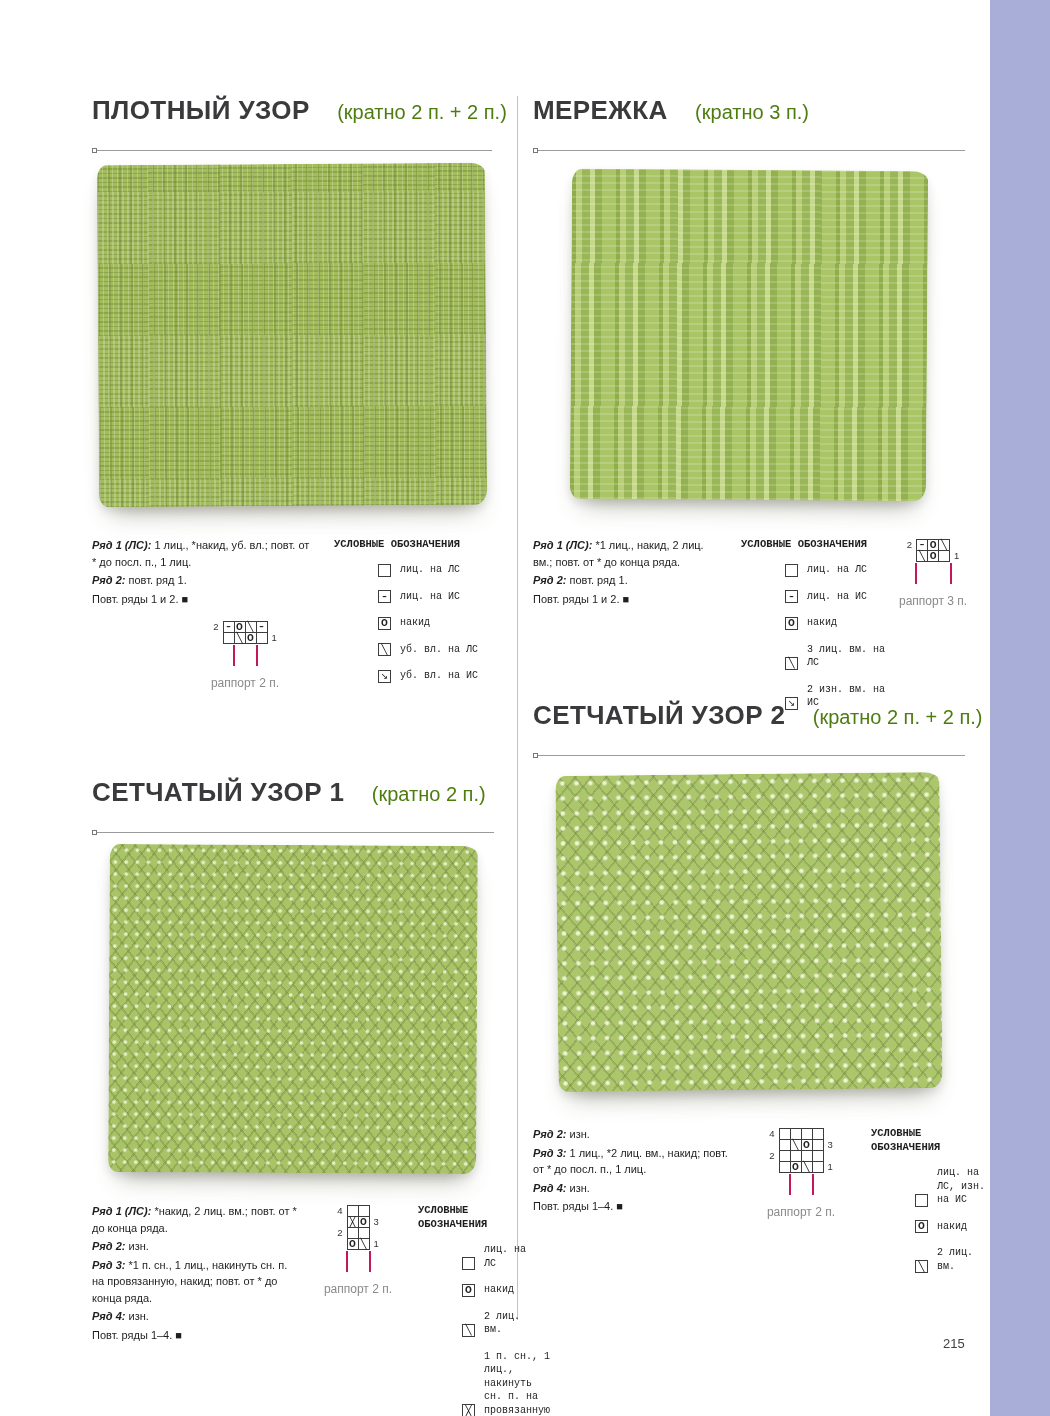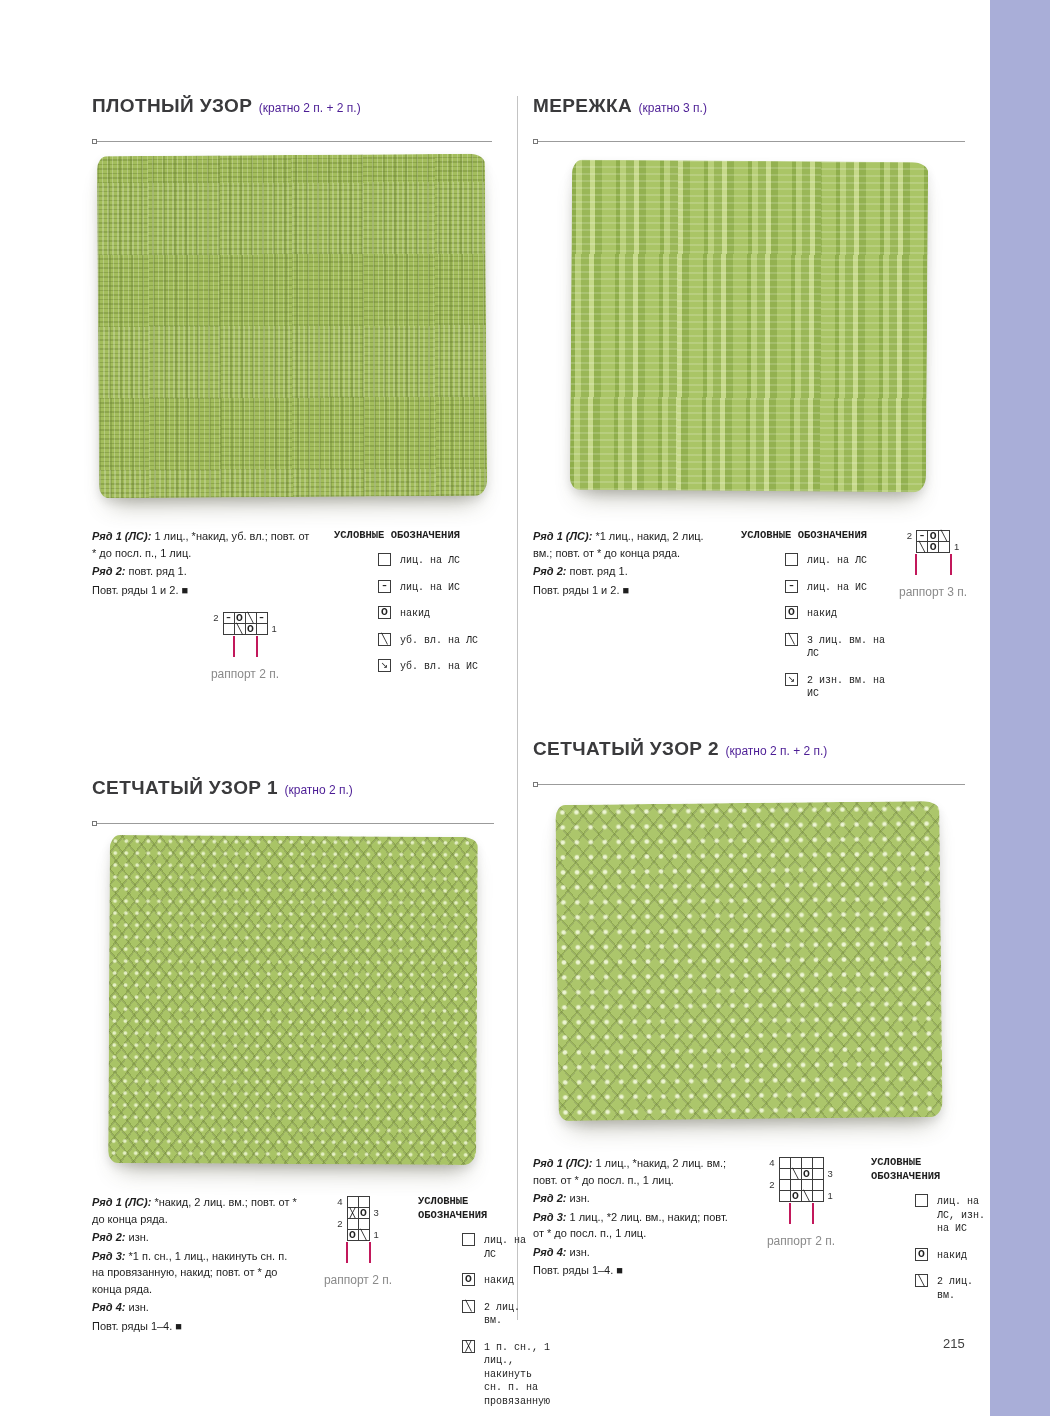--- a/index.html
+++ b/index.html
@@ -12,25 +12,25 @@
   .accent-bar { position:absolute; right:0; top:0; width:60px; height:1416px; background:#a9aed8; }
 
   
   .divider { position:absolute; left:517px; top:96px; width:1px; height:1224px; background:#c3c3c3; }
 
   
   .sec { position:absolute; }
   .s0 { left:92px;  top:95px;  width:400px; }
   .s1 { left:533px; top:95px;  width:432px; }
   .s2 { left:92px;  top:777px; width:402px; }
-  .s3 { left:533px; top:738px; width:432px; }
+  .s3 { left:533px; top:700px; width:432px; }
 
   .sec-head { white-space:nowrap; }
-  .sec-title { font-weight:bold; font-size:19px; letter-spacing:.4px; color:#3a3a3c; }
-  .sec-sub   { font-size:12px; color:#4c1d95; margin-left:2px; }
+  .sec-title { font-weight:bold; font-size:26px; letter-spacing:.4px; color:#3a3a3c; }
+  .sec-sub   { font-size:20px; color:#4d7c0f; margin-left:23px; }
 
   .rule { position:relative; border-top:1px solid #9b9b9b; margin-top:24px; }
   .rule-sq { position:absolute; left:0; top:-3.5px; width:5px; height:5px; background:#fff; border:1px solid #777; }
 
   .photo-area { height:368px; display:flex; align-items:center; justify-content:center; }
   .s2 .photo-area, .s3 .photo-area { height:352px; }
 
   .swatch {
     border-radius: 10px 16px 12px 10px / 14px 10px 16px 12px;
     box-shadow: 0 16px 24px -12px rgba(70,70,45,.45), 0 4px 10px rgba(0,0,0,.10);
@@ -88,21 +88,21 @@
   .s0 .col-legend { margin-left:24px; width:160px; }
   .s1 .col-legend { margin-left:16px; width:150px; }
   .s2 .col-legend { margin-left:12px; width:120px; }
   .s3 .col-legend { margin-left:16px; width:114px; }
 
   .ins-line { margin:0 0 2px; font-size:11px; line-height:1.5; color:#1e1e1e; }
   .ins-line b { font-weight:bold;font-style:italic; }
 
   .lg-title { font-size:10.5px; font-weight:bold; color:#1e1e1e; margin-bottom:11px; line-height:1.35; }
   .s0 .lg-title, .s1 .lg-title { white-space:nowrap; }
-  .lg-item { display:flex; align-items:flex-start; margin-bottom:12px;padding-left:44px; }
+  .lg-item { display:flex; align-items:flex-end; margin-bottom:12px;padding-left:44px; }
   .lg-item .sym { flex:0 0 auto; margin-right:9px; }
   .lg-label { font-size:10px; line-height:1.35; padding-top:1px; color:#1e1e1e; }
 
   
   .sym {
     width:13px; height:13px; border:1px solid #3c3c3c; background:#fff;
     display:inline-flex; align-items:center; justify-content:center;
     font-family:"DejaVu Sans",sans-serif; font-size:9px; color:#222;
   }
   .sym[data-symbol="purl"]::before   { content:"–"; font-weight:bold; margin-top:-2px; }
@@ -346,21 +346,20 @@
       <span class="sec-sub">(кратно 2 п. + 2 п.)</span>
     </div>
     <div class="rule">
         <span class="rule-sq"></span>
       </div>
     <div class="photo-area">
       <div class="swatch tex-mesh-lg"></div>
     </div>
     <div class="info">
       <div class="col-ins">
-        <p class="ins-line"><b>Ряд 1 (ЛС):</b><span> 1 лиц., *накид, 2 лиц. вм.; повт. от * до посл. п., 1 лиц.</span></p>
         <p class="ins-line"><b>Ряд 2:</b><span> изн.</span></p>
         <p class="ins-line"><b>Ряд 3:</b><span> 1 лиц., *2 лиц. вм., накид; повт. от * до посл. п., 1 лиц.</span></p>
         <p class="ins-line"><b>Ряд 4:</b><span> изн.</span></p>
         <p class="ins-line"><b></b><span>Повт. ряды 1–4. ■</span></p>
       </div>
       <div class="chart-wrap">
         <div class="chart"><div class="ch-row">
               <span class="ch-num l">4</span>
               <span class="sym ch-cell" data-symbol="knit"></span>
               <span class="sym ch-cell" data-symbol="knit"></span>

